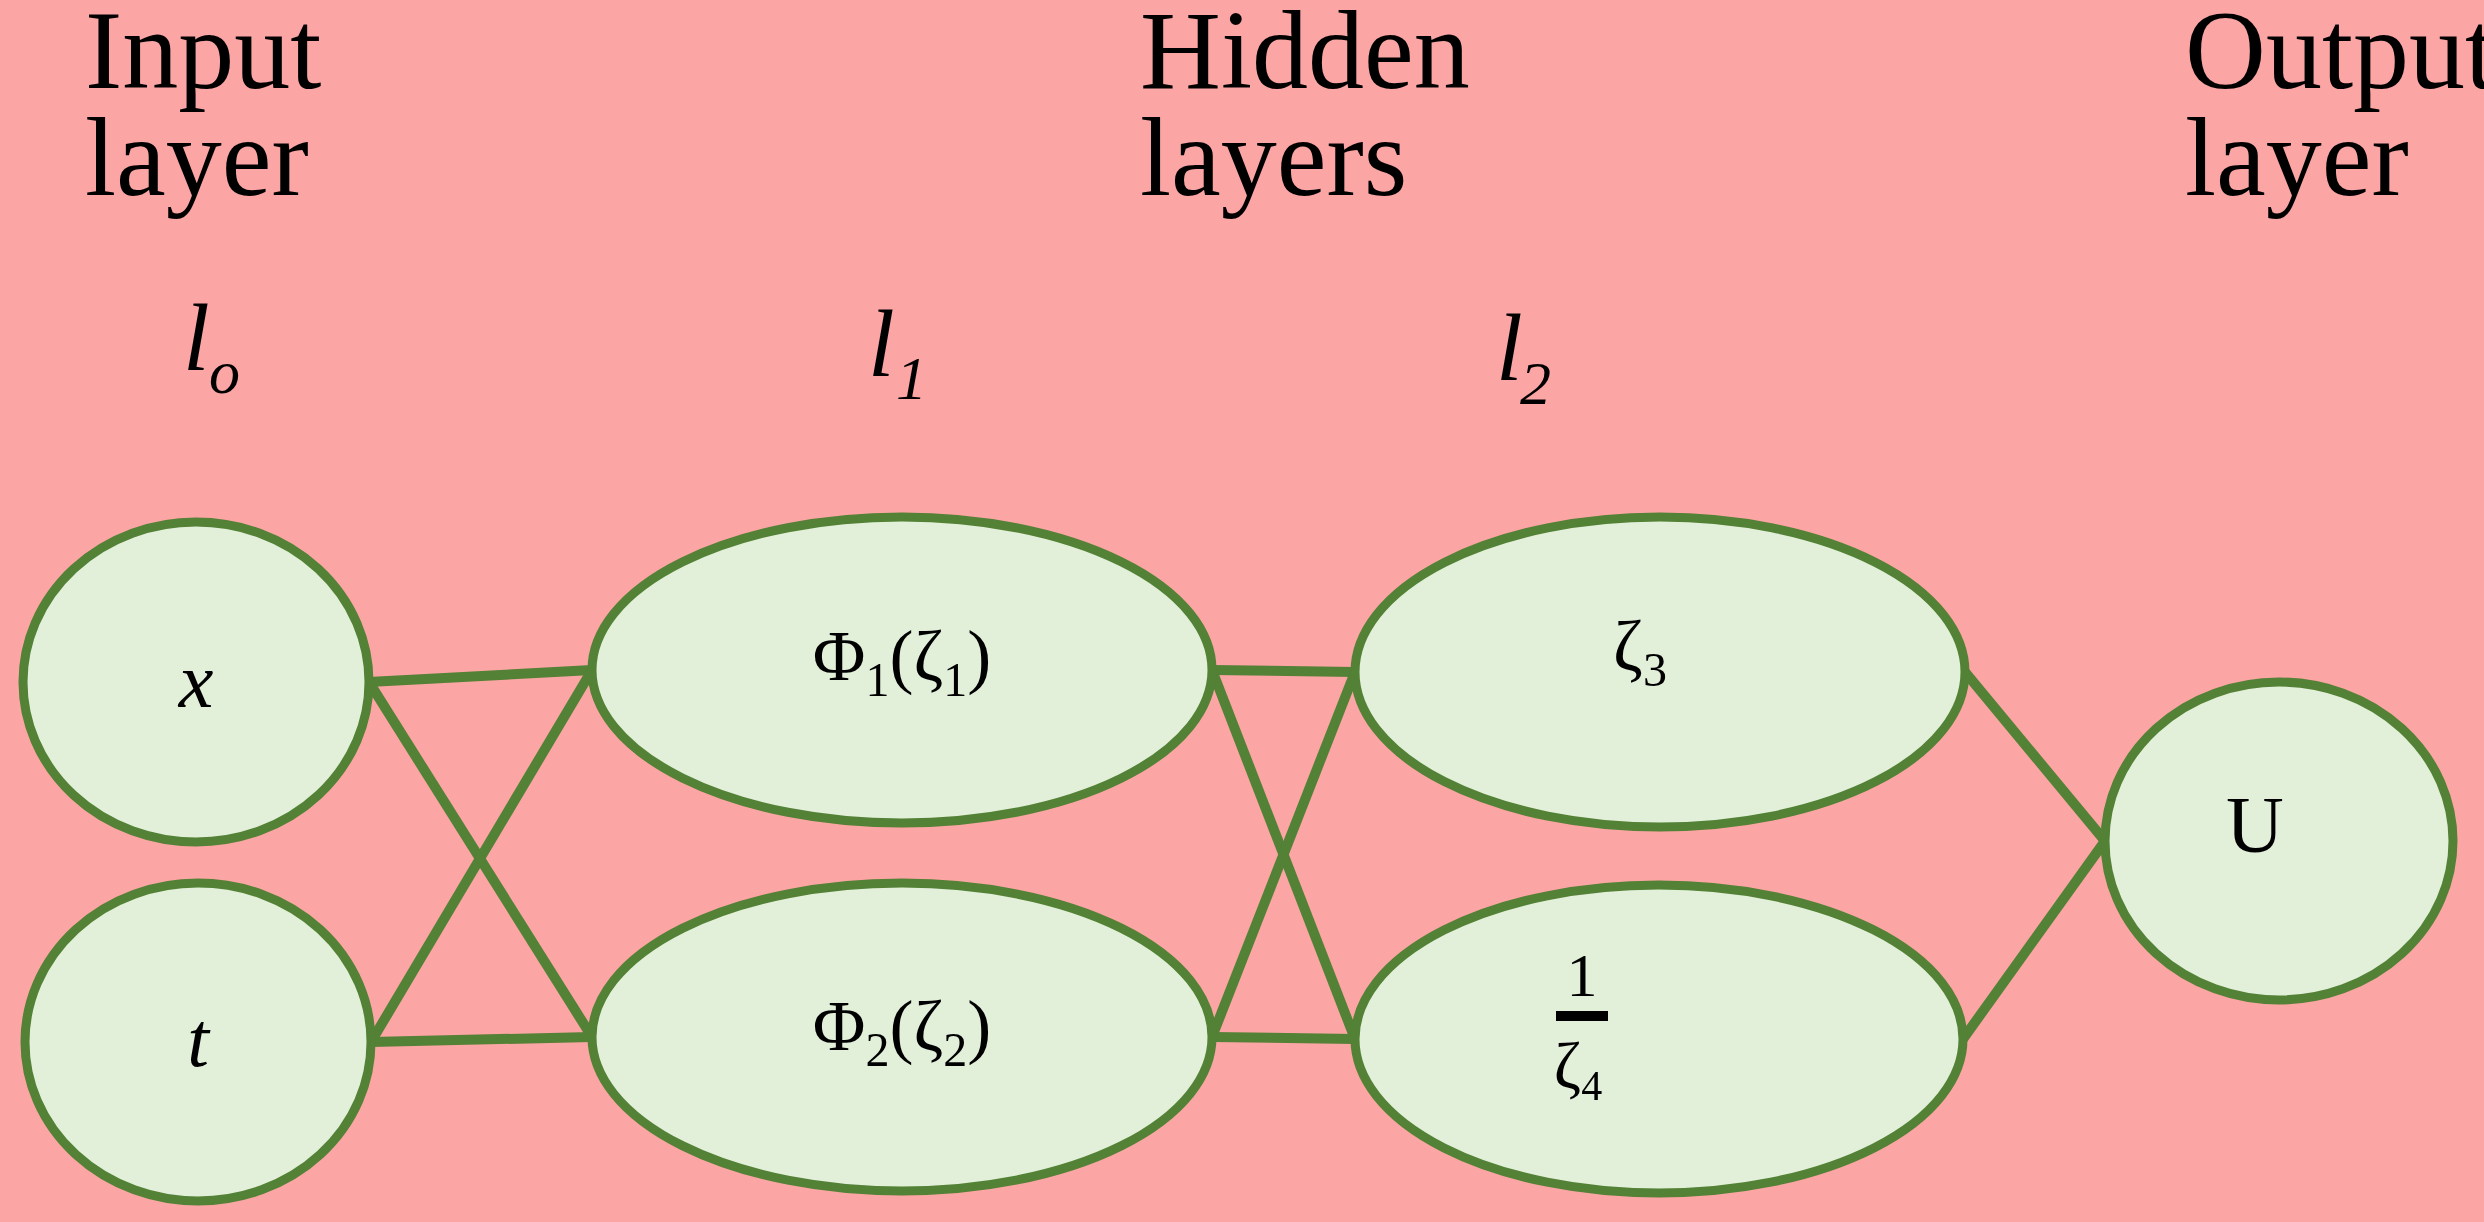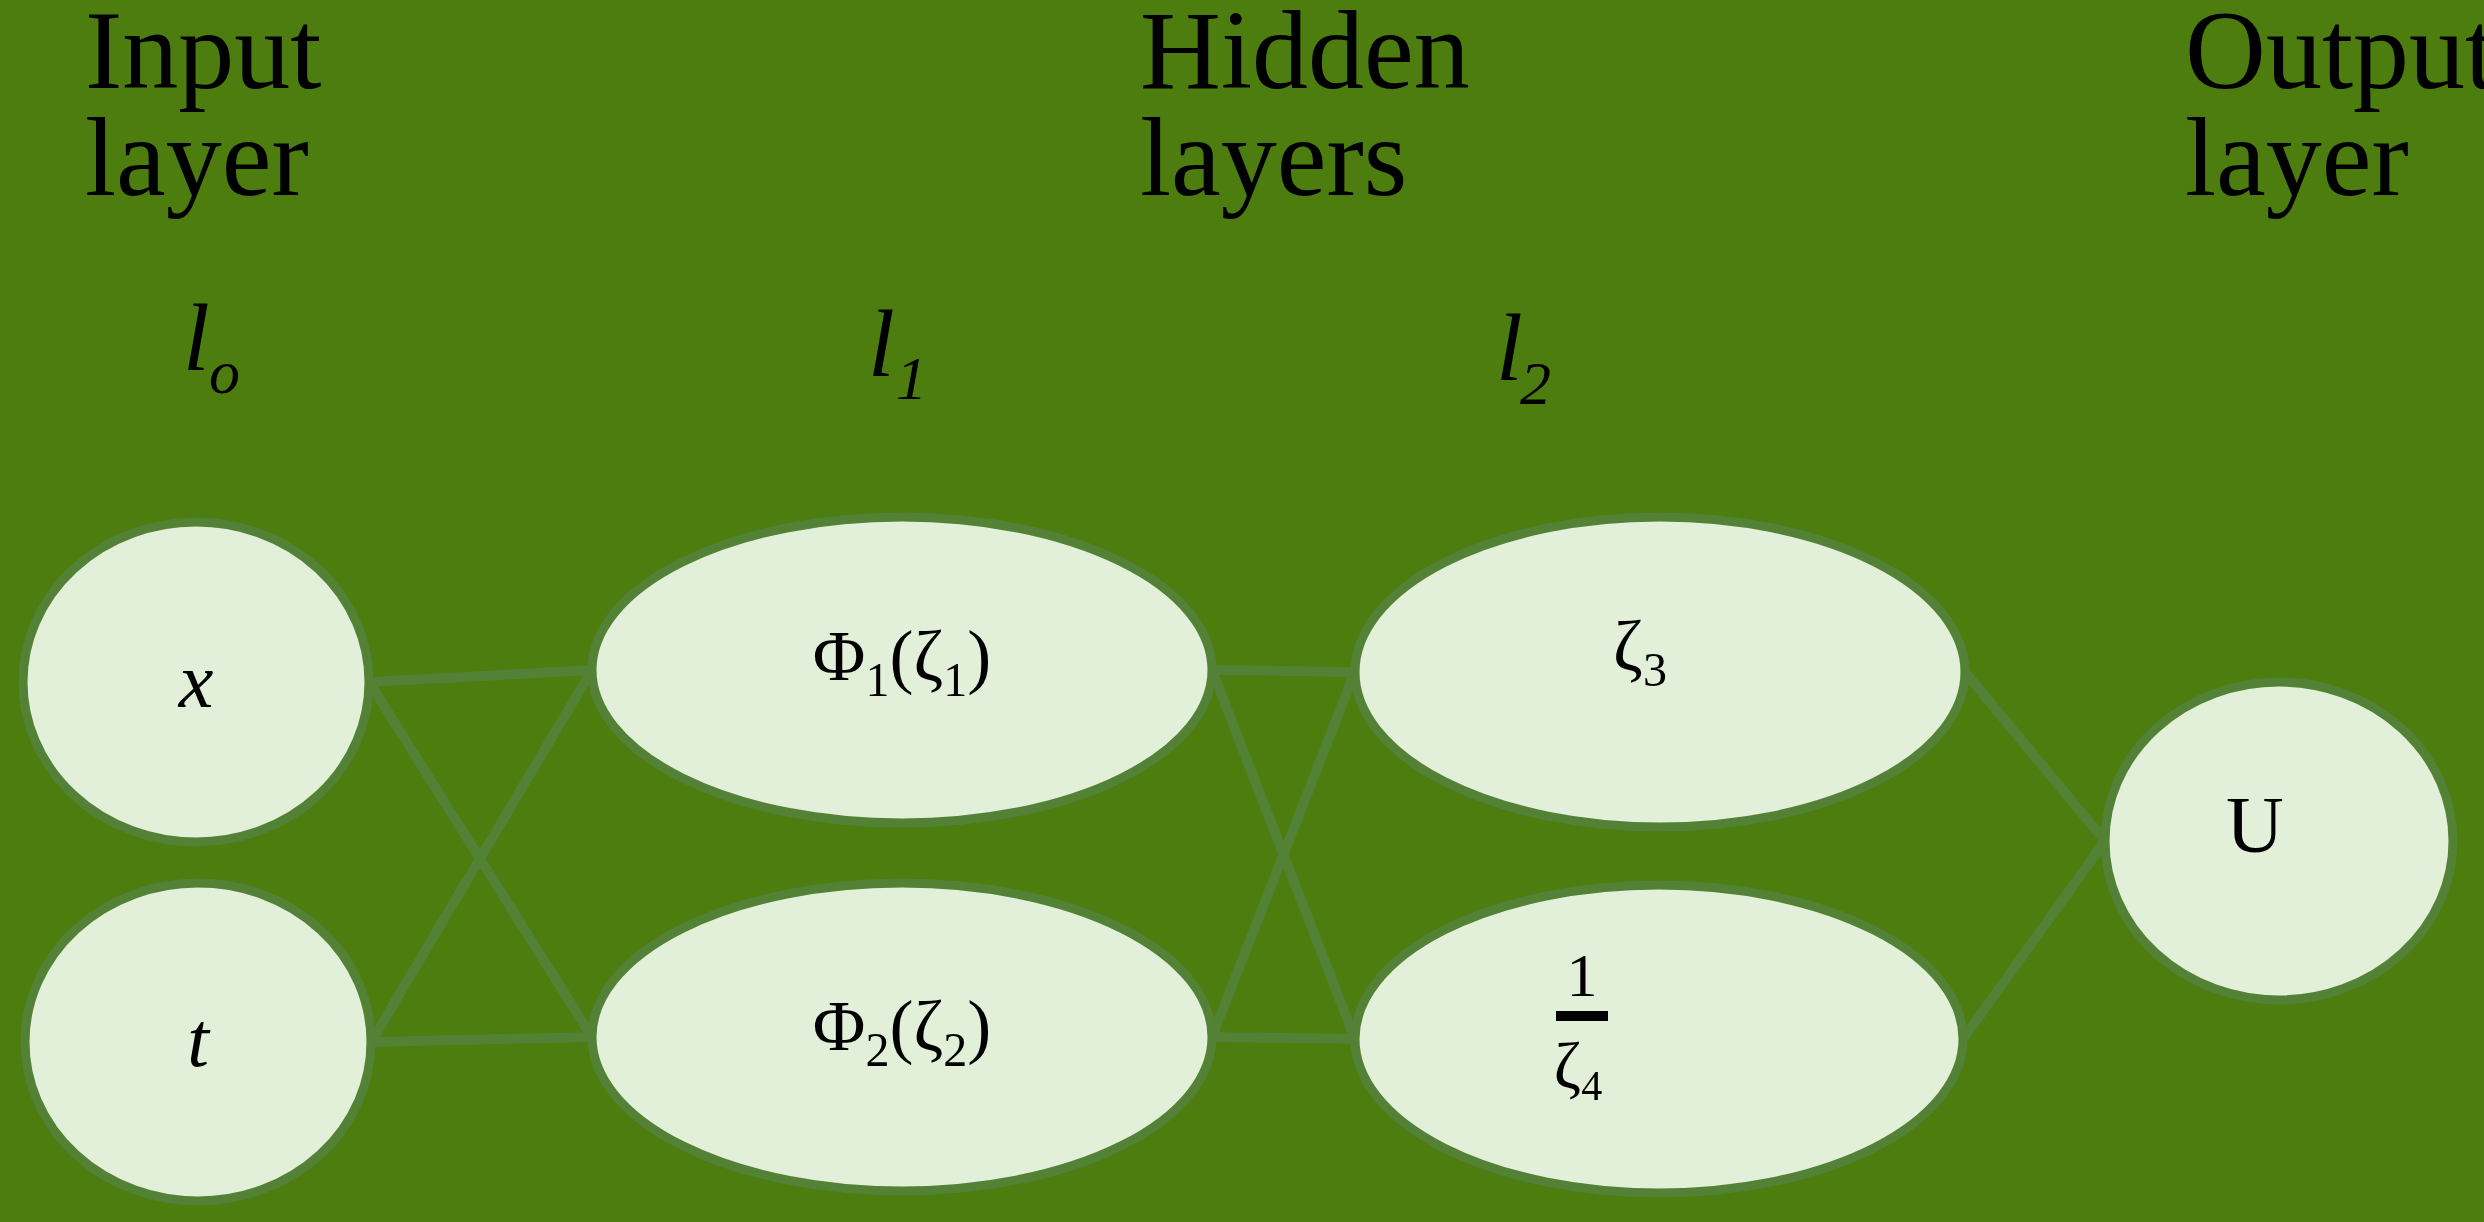--- a/index.html
+++ b/index.html
@@ -3,21 +3,21 @@
 <meta charset="utf-8">
 <style>
   html, body {
     margin: 0;
     padding: 0;
     background: #ffffff;
   }
   .stage {
     width: 2484px;
     height: 1222px;
-    background: #4d7c0f;
+    background: #fca5a5;
     position: relative;
   }
   svg { display: block; }
 
   text {
     font-family: "Liberation Serif", "DejaVu Serif", serif;
     fill: #000000;
   }
   .heading      { font-size: 112px; }
   .sublabel     { font-size: 96px; font-style: italic; }

